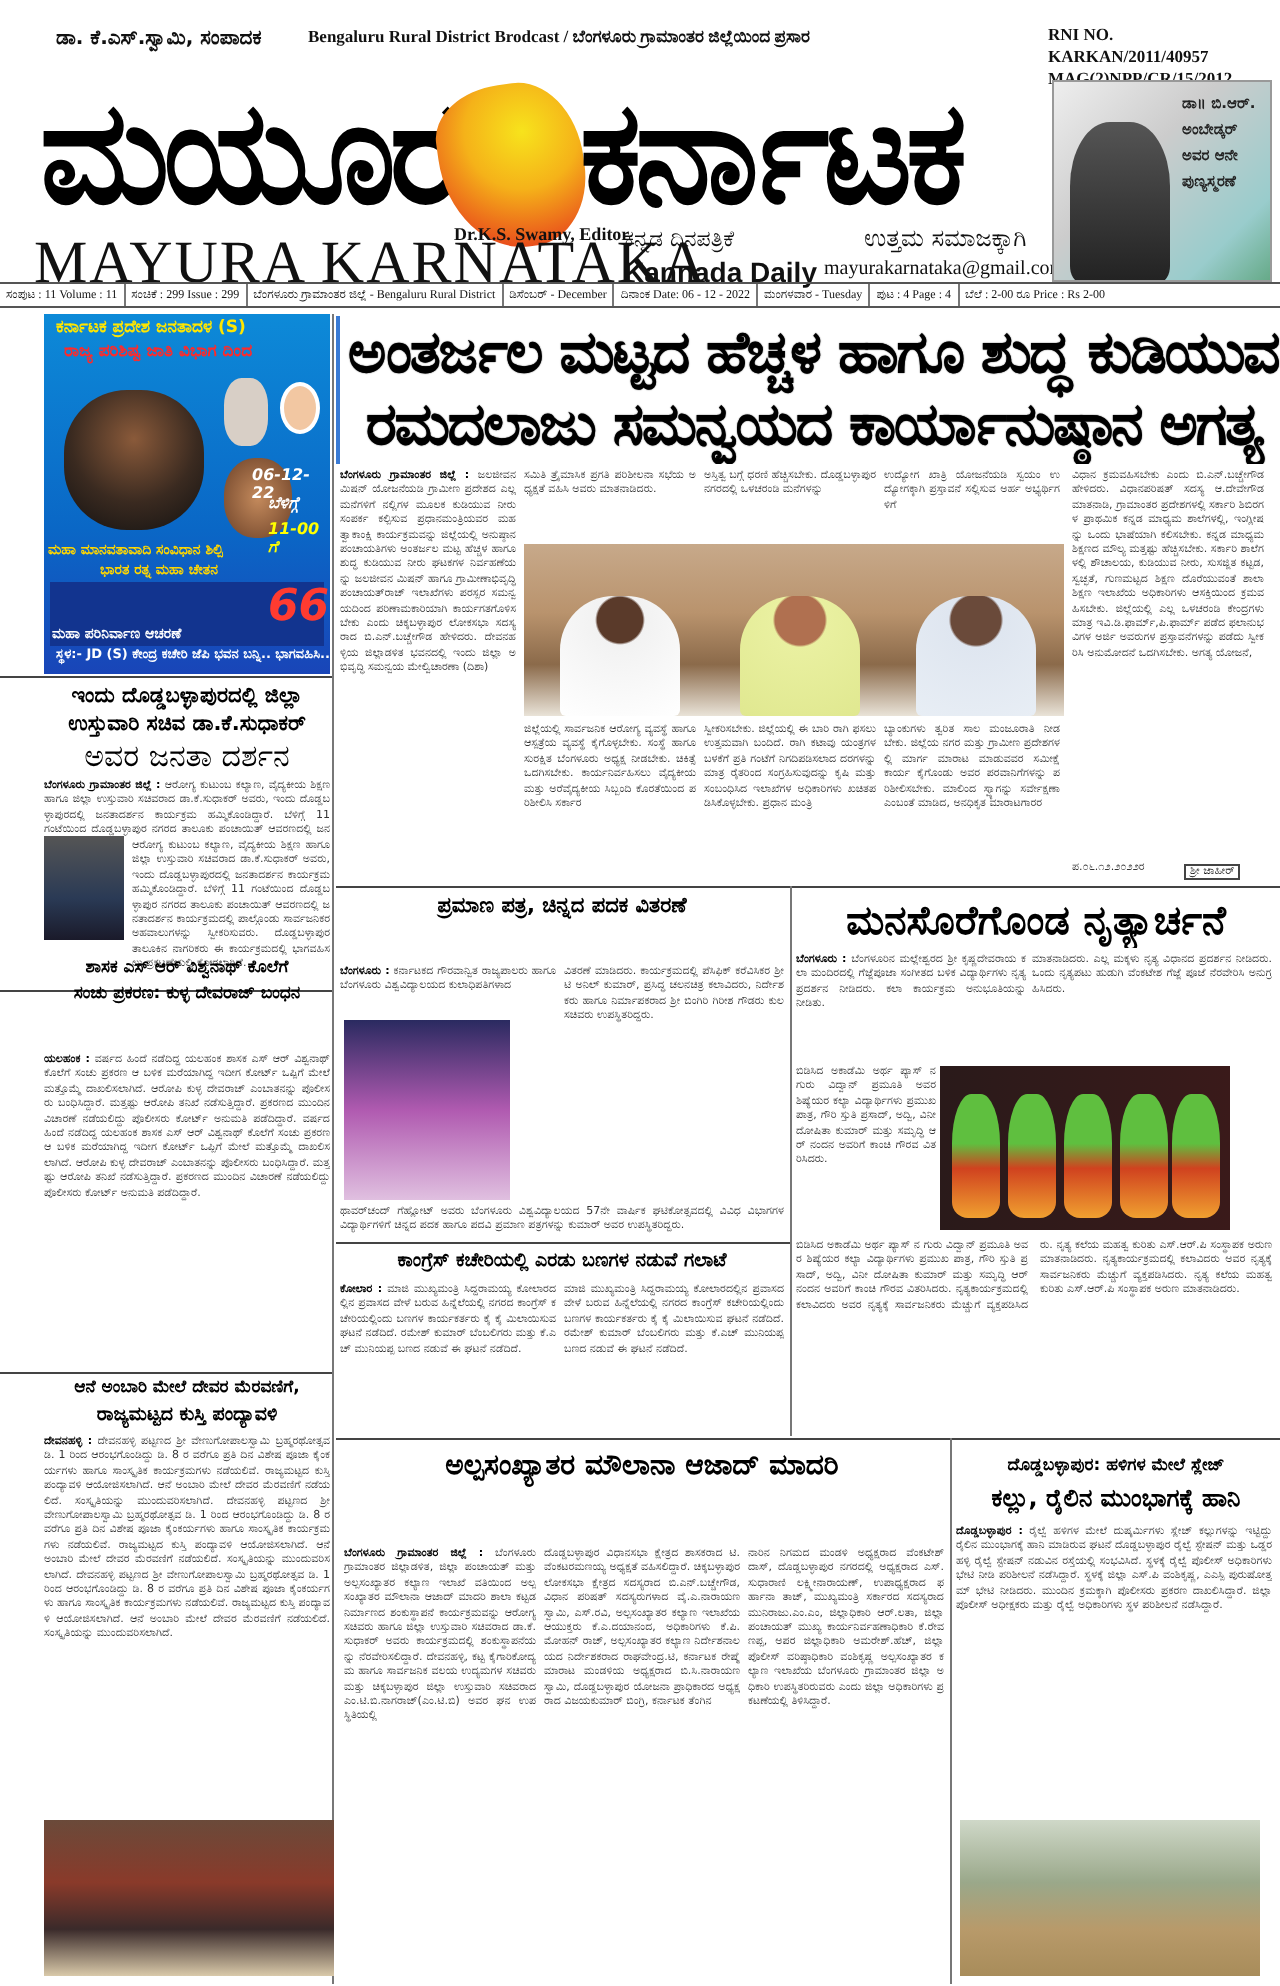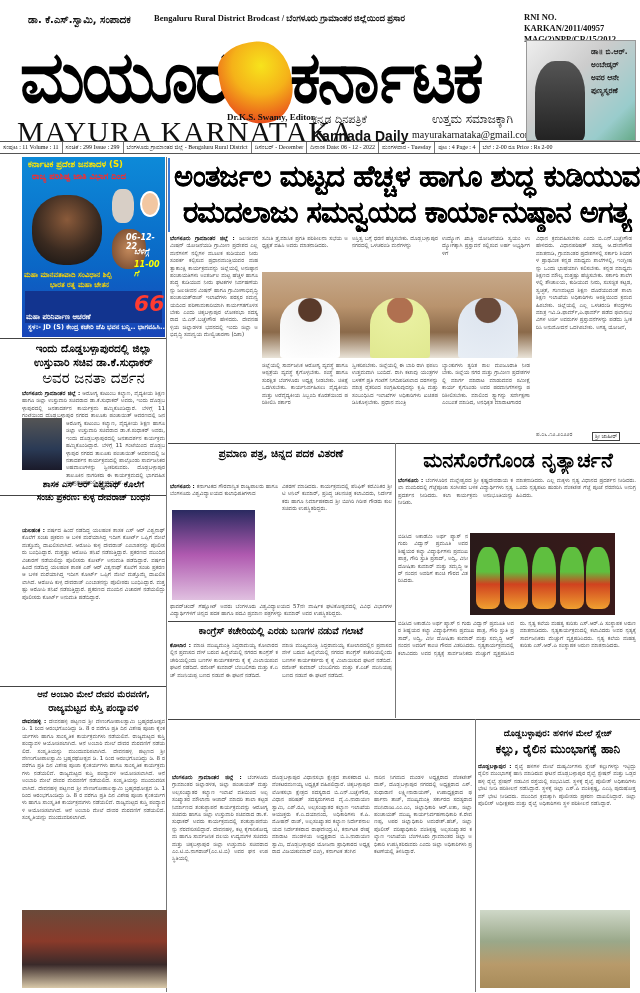--- a/index.html
+++ b/index.html
@@ -230,20 +230,21 @@
 <div class="col" style="left:398px;top:620px;width:238px;height:96px;column-count:2;column-gap:6px">
   <span>ಬಿಡಿಸಿದ ಅಕಾಡೆಮಿ ಅರ್ಥ ಪ್ಯಾಸ್ ನ ಗುರು ವಿದ್ವಾನ್ ಪ್ರಮೂತಿ ಅವರ ಶಿಷ್ಯೆಯರ ಕಲ್ಯಾ ವಿದ್ಯಾರ್ಥಿಗಳು ಪ್ರಮುಖ ಪಾತ್ರ, ಗೌರಿ ಸ್ತುತಿ ಪ್ರಸಾದ್, ಅದ್ವಿ, ವಿನೀ ದೋಷಿತಾ ಕುಮಾರ್ ಮತ್ತು ಸಮೃದ್ಧಿ ಆರ್ ನಂದನ ಅವರಿಗೆ ಕಾಂಚಿ ಗೌರವ ವಿತರಿಸಿದರು.</span>
   <span>ನೃತ್ಯಕಾರ್ಯಕ್ರಮದಲ್ಲಿ ಕಲಾವಿದರು ಅವರ ನೃತ್ಯಕ್ಕೆ ಸಾರ್ವಜನಿಕರು ಮೆಚ್ಚುಗೆ ವ್ಯಕ್ತಪಡಿಸಿದರು. ನೃತ್ಯ ಕಲೆಯ ಮಹತ್ವ ಕುರಿತು ಎಸ್.ಆರ್.ಪಿ ಸಂಸ್ಥಾಪಕ ಅರುಣ ಮಾತನಾಡಿದರು.</span>
   <span>ನೃತ್ಯಕಾರ್ಯಕ್ರಮದಲ್ಲಿ ಕಲಾವಿದರು ಅವರ ನೃತ್ಯಕ್ಕೆ ಸಾರ್ವಜನಿಕರು ಮೆಚ್ಚುಗೆ ವ್ಯಕ್ತಪಡಿಸಿದರು. ನೃತ್ಯ ಕಲೆಯ ಮಹತ್ವ ಕುರಿತು ಎಸ್.ಆರ್.ಪಿ ಸಂಸ್ಥಾಪಕ ಅರುಣ ಮಾತನಾಡಿದರು.</span>
 </div>
 
 <div class="hline" style="left:168px;top:719px;width:472px"></div>
 <div class="vline" style="left:475px;top:719px;height:273px"></div>
 
 <div class="abs" style="left:170px;top:722px;width:302px">
+  <div class="sh" style="font-size:14px;line-height:22px">ಅಲ್ಪಸಂಖ್ಯಾತರ ಮೌಲಾನಾ ಆಜಾದ್ ಮಾದರಿ</div>
 </div>
 <div class="col" style="left:172px;top:774px;width:96px;height:214px">
   <b>ಬೆಂಗಳೂರು ಗ್ರಾಮಾಂತರ ಜಿಲ್ಲೆ :</b>
   <span>ಬೆಂಗಳೂರು ಗ್ರಾಮಾಂತರ ಜಿಲ್ಲಾಡಳಿತ, ಜಿಲ್ಲಾ ಪಂಚಾಯತ್ ಮತ್ತು ಅಲ್ಪಸಂಖ್ಯಾತರ ಕಲ್ಯಾಣ ಇಲಾಖೆ ವತಿಯಿಂದ ಅಲ್ಪಸಂಖ್ಯಾತರ ಮೌಲಾನಾ ಆಜಾದ್ ಮಾದರಿ ಶಾಲಾ ಕಟ್ಟಡ ನಿರ್ಮಾಣದ ಶಂಕುಸ್ಥಾಪನೆ ಕಾರ್ಯಕ್ರಮವನ್ನು ಆರೋಗ್ಯ ಸಚಿವರು ಹಾಗೂ ಜಿಲ್ಲಾ ಉಸ್ತುವಾರಿ ಸಚಿವರಾದ ಡಾ.ಕೆ.ಸುಧಾಕರ್ ಅವರು ಕಾರ್ಯಕ್ರಮದಲ್ಲಿ ಶಂಕುಸ್ಥಾಪನೆಯನ್ನು ನೆರವೇರಿಸಲಿದ್ದಾರೆ. ದೇವನಹಳ್ಳಿ, ಕಟ್ಟ ಕೈಗಾರಿಕೋದ್ಯಮ ಹಾಗೂ ಸಾರ್ವಜನಿಕ ವಲಯ ಉದ್ಯಮಗಳ ಸಚಿವರು ಮತ್ತು ಚಿಕ್ಕಬಳ್ಳಾಪುರ ಜಿಲ್ಲಾ ಉಸ್ತುವಾರಿ ಸಚಿವರಾದ ಎಂ.ಟಿ.ಬಿ.ನಾಗರಾಜ್(ಎಂ.ಟಿ.ಬಿ) ಅವರ ಘನ ಉಪಸ್ಥಿತಿಯಲ್ಲಿ</span>
 </div>
 <div class="col" style="left:272px;top:774px;width:98px;height:214px">ದೊಡ್ಡಬಳ್ಳಾಪುರ ವಿಧಾನಸಭಾ ಕ್ಷೇತ್ರದ ಶಾಸಕರಾದ ಟಿ.ವೆಂಕಟರಮಣಯ್ಯ ಅಧ್ಯಕ್ಷತೆ ವಹಿಸಲಿದ್ದಾರೆ. ಚಿಕ್ಕಬಳ್ಳಾಪುರ ಲೋಕಸಭಾ ಕ್ಷೇತ್ರದ ಸದಸ್ಯರಾದ ಬಿ.ಎನ್.ಬಚ್ಚೇಗೌಡ, ವಿಧಾನ ಪರಿಷತ್ ಸದಸ್ಯರುಗಳಾದ ವೈ.ಎ.ನಾರಾಯಣಸ್ವಾಮಿ, ಎಸ್.ರವಿ, ಅಲ್ಪಸಂಖ್ಯಾತರ ಕಲ್ಯಾಣ ಇಲಾಖೆಯ ಆಯುಕ್ತರು ಕೆ.ಎ.ದಯಾನಂದ, ಅಧಿಕಾರಿಗಳು ಕೆ.ಪಿ.ಮೋಹನ್ ರಾಜ್, ಅಲ್ಪಸಂಖ್ಯಾತರ ಕಲ್ಯಾಣ ನಿರ್ದೇಶನಾಲಯದ ನಿರ್ದೇಶಕರಾದ ರಾಘವೇಂದ್ರ.ಟಿ, ಕರ್ನಾಟಕ ರೇಷ್ಮೆ ಮಾರಾಟ ಮಂಡಳಿಯ ಅಧ್ಯಕ್ಷರಾದ ಬಿ.ಸಿ.ನಾರಾಯಣಸ್ವಾಮಿ, ದೊಡ್ಡಬಳ್ಳಾಪುರ ಯೋಜನಾ ಪ್ರಾಧಿಕಾರದ ಅಧ್ಯಕ್ಷರಾದ ವಿಜಯಕುಮಾರ್ ಬಿಂಗ್ರಿ, ಕರ್ನಾಟಕ ತೆಂಗಿನ</div>
 <div class="col" style="left:374px;top:774px;width:98px;height:214px">ನಾರಿನ ನಿಗಮದ ಮಂಡಳಿ ಅಧ್ಯಕ್ಷರಾದ ವೆಂಕಟೇಶ್ ದಾಸ್, ದೊಡ್ಡಬಳ್ಳಾಪುರ ನಗರದಲ್ಲಿ ಅಧ್ಯಕ್ಷರಾದ ಎಸ್.ಸುಧಾರಾಣಿ ಲಕ್ಷ್ಮೀನಾರಾಯಣ್, ಉಪಾಧ್ಯಕ್ಷರಾದ ಫರ್ಹಾನಾ ತಾಜ್, ಮುಖ್ಯಮಂತ್ರಿ ಸರ್ಕಾರದ ಸದಸ್ಯರಾದ ಮುನಿರಾಜು.ಎಂ.ಎಂ, ಜಿಲ್ಲಾಧಿಕಾರಿ ಆರ್.ಲತಾ, ಜಿಲ್ಲಾ ಪಂಚಾಯತ್ ಮುಖ್ಯ ಕಾರ್ಯನಿರ್ವಹಣಾಧಿಕಾರಿ ಕೆ.ರೇವಣಪ್ಪ, ಅಪರ ಜಿಲ್ಲಾಧಿಕಾರಿ ಅಮರೇಶ್.ಹೆಚ್, ಜಿಲ್ಲಾ ಪೊಲೀಸ್ ವರಿಷ್ಠಾಧಿಕಾರಿ ವಂಶಿಕೃಷ್ಣ ಅಲ್ಪಸಂಖ್ಯಾತರ ಕಲ್ಯಾಣ ಇಲಾಖೆಯ ಬೆಂಗಳೂರು ಗ್ರಾಮಾಂತರ ಜಿಲ್ಲಾ ಅಧಿಕಾರಿ ಉಪಸ್ಥಿತರಿರುವರು ಎಂದು ಜಿಲ್ಲಾ ಅಧಿಕಾರಿಗಳು ಪ್ರಕಟಣೆಯಲ್ಲಿ ತಿಳಿಸಿದ್ದಾರೆ.</div>
 
 <div class="abs" style="left:478px;top:726px;width:160px">
   <div class="sh" style="font-size:8.5px;line-height:14px">ದೊಡ್ಡಬಳ್ಳಾಪುರ: ಹಳಿಗಳ ಮೇಲೆ ಸ್ಲೇಜ್</div>

